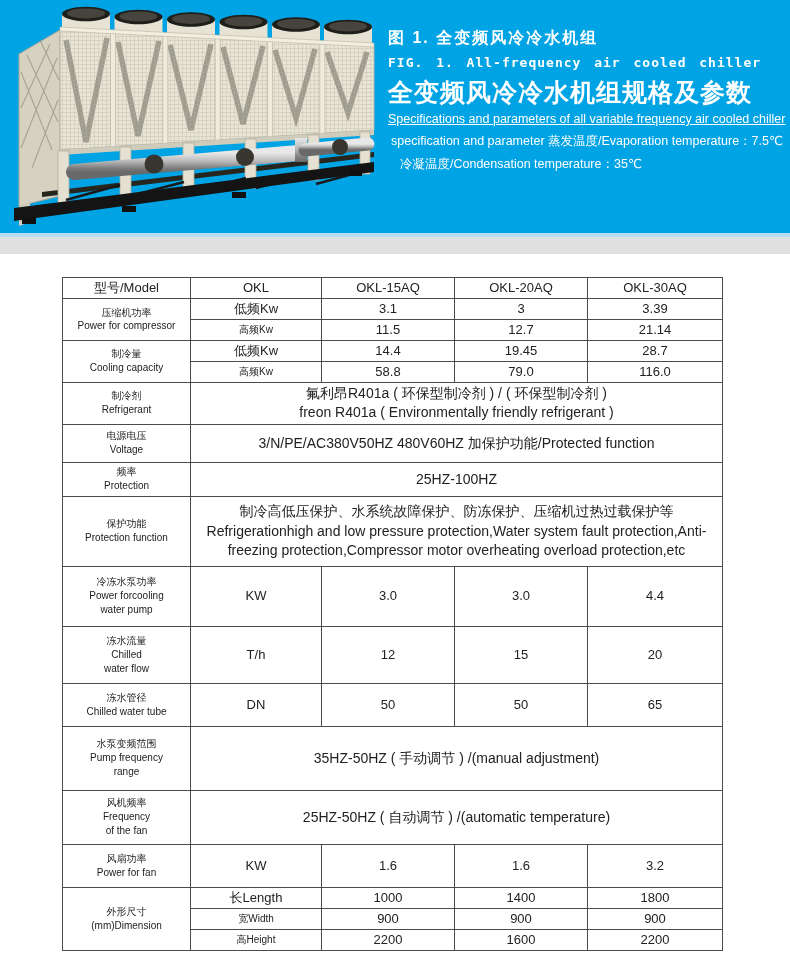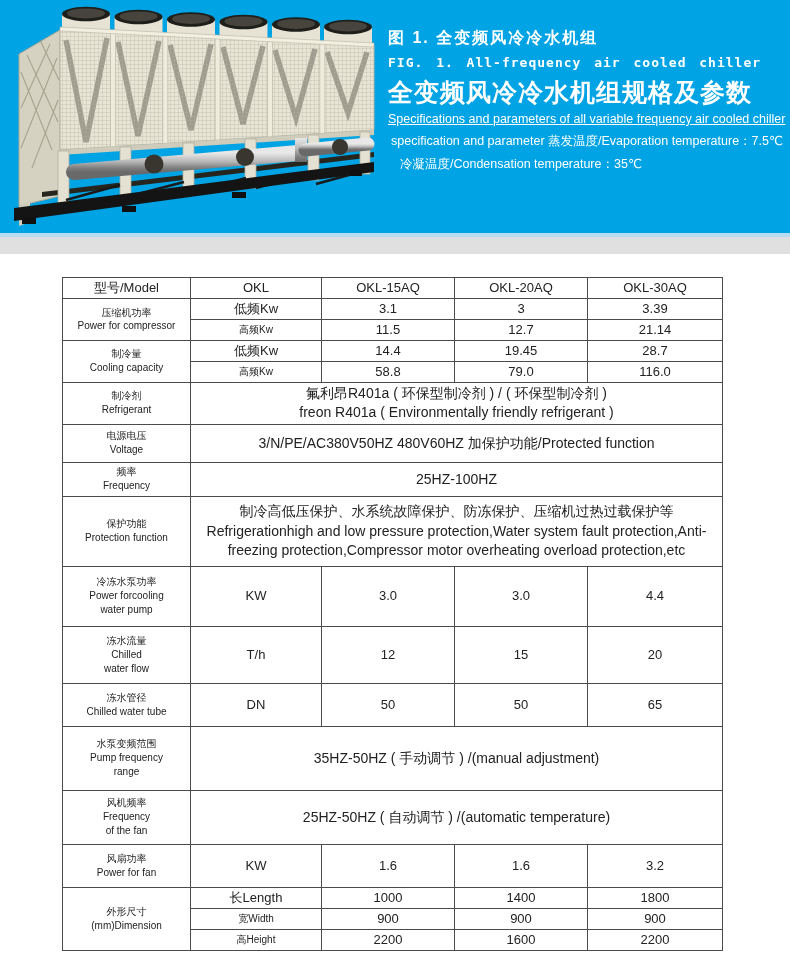--- a/index.html
+++ b/index.html
@@ -225,21 +225,21 @@
             <td colspan="4" class="wide">氟利昂R401a ( 环保型制冷剂 ) / ( 环保型制冷剂 )
 freon R401a ( Environmentally friendly refrigerant )</td>
           </tr>
           <tr>
             <td class="label">电源电压
 Voltage</td>
             <td colspan="4" class="wide">3/N/PE/AC380V50HZ 480V60HZ 加保护功能/Protected function</td>
           </tr>
           <tr>
             <td class="label">频率
-Frequency</td>
+Protection</td>
             <td colspan="4" class="wide">25HZ-100HZ</td>
           </tr>
           <tr>
             <td class="label">保护功能
 Protection function</td>
             <td colspan="4" class="wide">制冷高低压保护、水系统故障保护、防冻保护、压缩机过热过载保护等
 Refrigerationhigh and low pressure protection,Water system fault protection,Anti-freezing protection,Compressor motor overheating overload protection,etc</td>
           </tr>
           <tr>
             <td class="label">冷冻水泵功率

